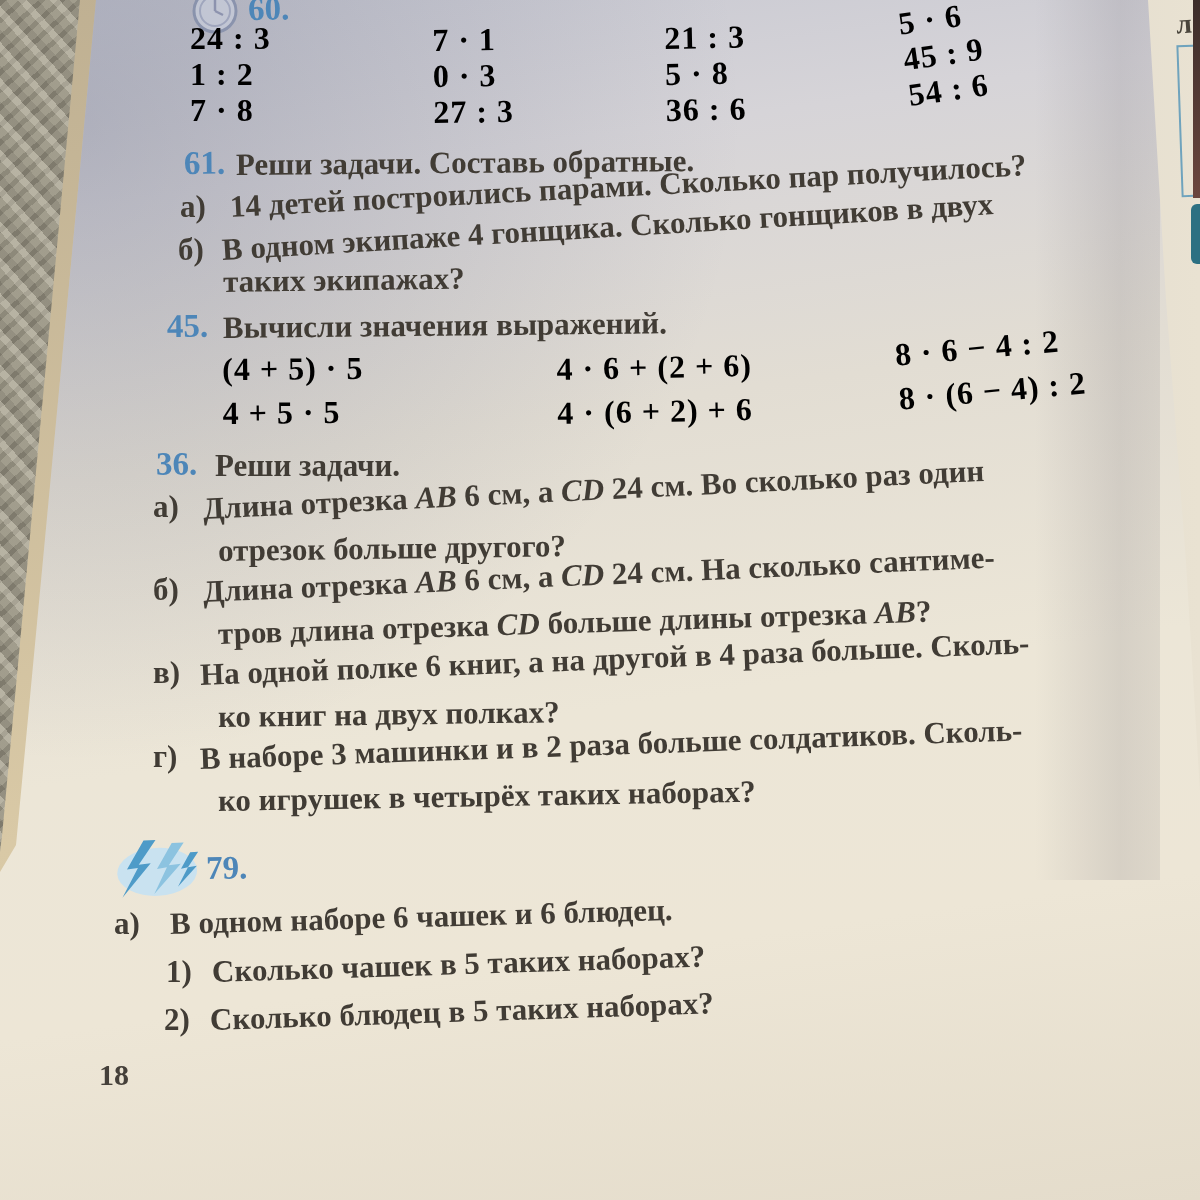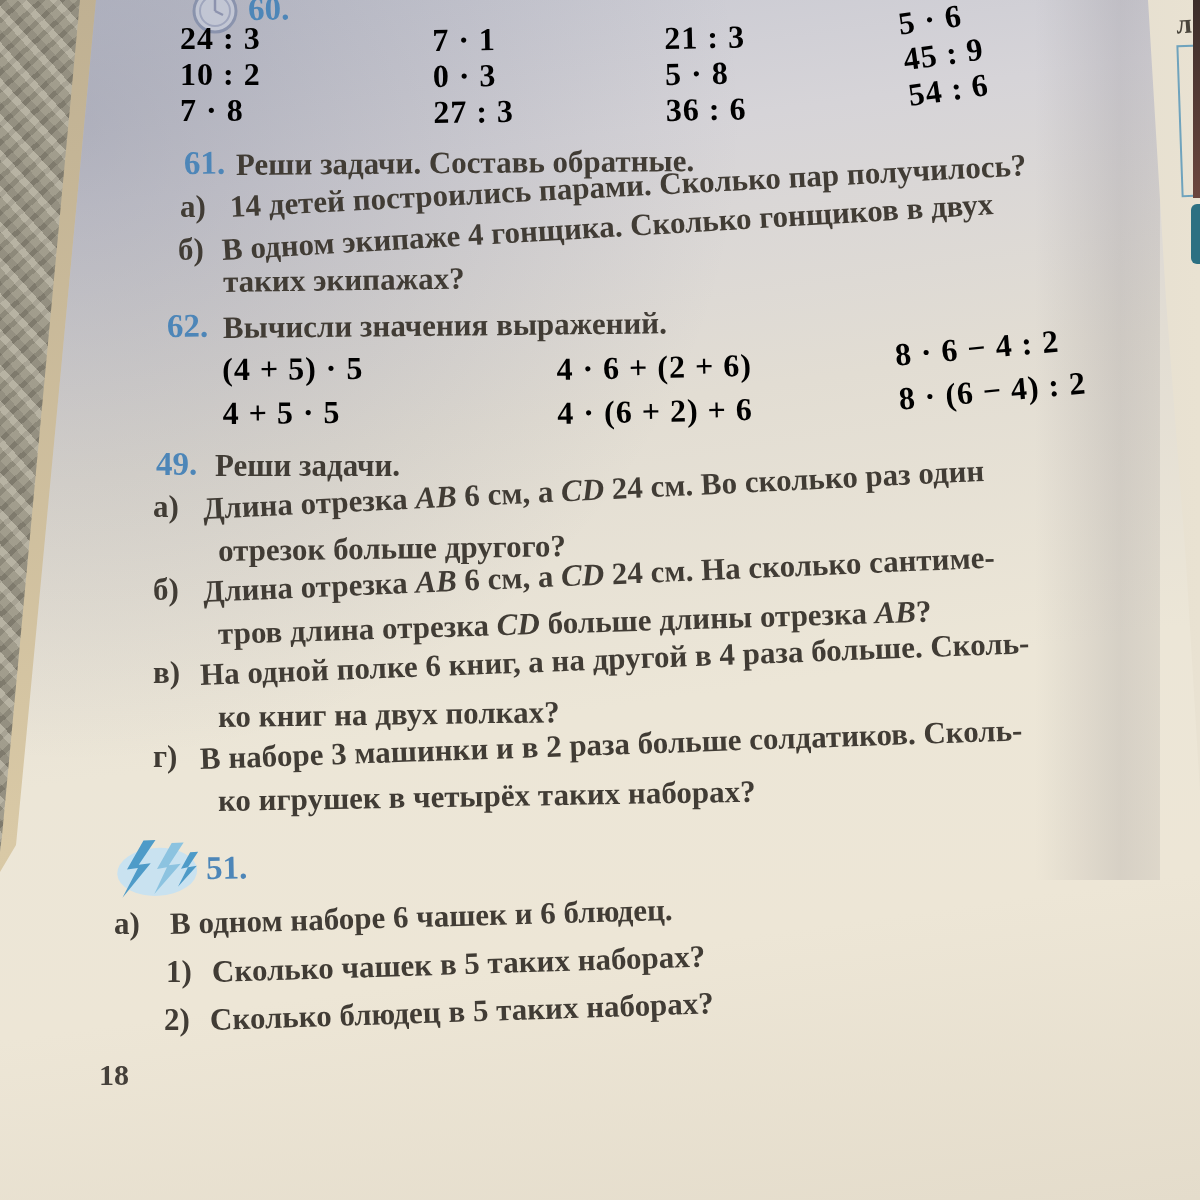--- a/index.html
+++ b/index.html
@@ -54,23 +54,23 @@
     <div class="gutter-shadow"></div>
 
     <svg class="icon" style="left:190px;top:-14px;width:50px;height:52px;opacity:.75">
       <circle cx="25" cy="25" r="21" fill="#c7cdda" stroke="#7d88a6" stroke-width="3"></circle>
       <circle cx="25" cy="25" r="15" fill="none" stroke="#9aa2bc" stroke-width="2"></circle>
       <line x1="25" y1="25" x2="25" y2="14" stroke="#8089a8" stroke-width="2.5"></line>
       <line x1="25" y1="25" x2="33" y2="29" stroke="#8089a8" stroke-width="2.5"></line>
     </svg>
     <span class="txt num" style="left:248px;top:-9px;transform:rotate(-1deg)">60.</span>
 
-    <div class="col" style="left:180px;top:20px;">
+    <div class="col" style="left:190px;top:20px;">
       <span class="txt-cell cell expr">24 : 3</span>
-      <span class="cell expr">10 : 2</span>
+      <span class="cell expr">1 : 2</span>
       <span class="cell expr">7 · 8</span>
     </div>
     <div class="col" style="left:432px;top:22px;transform:rotate(-0.8deg)">
       <span class="cell expr">7 · 1</span>
       <span class="cell expr">0 · 3</span>
       <span class="cell expr">27 : 3</span>
     </div>
     <div class="col" style="left:664px;top:20px;transform:rotate(-1.2deg)">
       <span class="cell expr">21 : 3</span>
       <span class="cell expr">5 · 8</span>
@@ -85,37 +85,37 @@
     <span class="txt num" style="left:184px;top:145px;transform:rotate(-0.5deg)">61.</span>
     <span class="txt body" style="left:236px;top:147px;transform:rotate(-0.5deg)">Реши задачи. Составь обратные.</span>
 
     <span class="txt body" style="left:180px;top:189px;">а)</span>
     <span class="txt body" style="left:230px;top:189px;transform:rotate(-3deg)">14 детей построились парами. Сколько пар получилось?</span>
 
     <span class="txt body" style="left:178px;top:232px;">б)</span>
     <span class="txt body" style="left:222px;top:232px;transform:rotate(-3.4deg)">В одном экипаже 4 гонщика. Сколько гонщиков в двух</span>
     <span class="txt body" style="left:223px;top:264px;transform:rotate(-0.8deg)">таких экипажах?</span>
 
-    <span class="txt num" style="left:167px;top:308px;transform:rotate(-0.5deg)">62.</span>
+    <span class="txt num" style="left:167px;top:308px;transform:rotate(-0.5deg)">45.</span>
     <span class="txt body" style="left:223px;top:310px;transform:rotate(-0.6deg)">Вычисли значения выражений.</span>
 
     <div class="col col2r" style="left:222px;top:347px;transform:rotate(-0.5deg)">
       <span class="cell expr">(4 + 5) · 5</span>
       <span class="cell expr">4 + 5 · 5</span>
     </div>
     <div class="col col2r" style="left:556px;top:347px;transform:rotate(-1.2deg)">
       <span class="cell expr">4 · 6 + (2 + 6)</span>
       <span class="cell expr">4 · (6 + 2) + 6</span>
     </div>
     <div class="col col2r" style="left:893px;top:333px;transform:rotate(-5deg)">
       <span class="cell expr">8 · 6 − 4 : 2</span>
       <span class="cell expr">8 · (6 − 4) : 2</span>
     </div>
 
-    <span class="txt num" style="left:156px;top:446px;">49.</span>
+    <span class="txt num" style="left:156px;top:446px;">36.</span>
     <span class="txt body" style="left:215px;top:448px;text-align:right;">Реши задачи.</span>
 
     <span class="txt body" style="left:153px;top:489px;">а)</span>
     <span class="txt body" style="left:203px;top:491px;transform:rotate(-2.8deg)"><span>Длина отрезка </span><span class="mvar">AB</span><span> 6 см, а </span><span class="mvar">CD</span><span> 24 см. Во сколько раз один</span></span>
     <span class="txt body" style="left:218px;top:533px;transform:rotate(-0.8deg)">отрезок больше другого?</span>
 
     <span class="txt body" style="left:153px;top:572px;">б)</span>
     <span class="txt body" style="left:203px;top:574px;transform:rotate(-2.5deg)"><span>Длина отрезка </span><span class="mvar">AB</span><span> 6 см, а </span><span class="mvar">CD</span><span> 24 см. На сколько сантиме-</span></span>
     <span class="txt body" style="left:218px;top:616px;transform:rotate(-1.8deg)"><span>тров длина отрезка </span><span class="mvar">CD</span><span> больше длины отрезка </span><span class="mvar">AB</span><span>?</span></span>
 
@@ -126,21 +126,21 @@
     <span class="txt body" style="left:153px;top:739px;">г)</span>
     <span class="txt body" style="left:200px;top:741px;transform:rotate(-2deg)">В наборе 3 машинки и в 2 раза больше солдатиков. Сколь-</span>
     <span class="txt body" style="left:218px;top:783px;transform:rotate(-1deg)">ко игрушек в четырёх таких наборах?</span>
 
     <svg class="icon" viewBox="0 0 88 62" style="left:110px;top:838px;width:90px;height:62px;transform:rotate(-3deg)">
       <ellipse cx="46" cy="34" rx="40" ry="24" fill="#c9e2f0"></ellipse>
       <polygon points="34,2 16,30 27,29 10,58 40,25 28,26 46,2" fill="#4e9bc8"></polygon>
       <polygon points="62,6 46,31 56,30 42,56 70,27 58,28 74,6" fill="#8cc3e0"></polygon>
       <polygon points="80,16 70,32 77,31 66,50 86,30 77,31 88,16" fill="#4e9bc8"></polygon>
     </svg>
-    <span class="txt num" style="left:206px;top:850px;transform:rotate(-1deg)">51.</span>
+    <span class="txt num" style="left:206px;top:850px;transform:rotate(-1deg)">79.</span>
 
     <span class="txt body" style="left:114px;top:906px;">а)</span>
     <span class="txt body" style="left:170px;top:906px;transform:rotate(-1.6deg)">В одном наборе 6 чашек и 6 блюдец.</span>
 
     <span class="txt body" style="left:166px;top:954px;">1)</span>
     <span class="txt body" style="left:212px;top:954px;transform:rotate(-1.8deg)">Сколько чашек в 5 таких наборах?</span>
 
     <span class="txt body" style="left:164px;top:1002px;">2)</span>
     <span class="txt body" style="left:210px;top:1002px;transform:rotate(-1.9deg)">Сколько блюдец в 5 таких наборах?</span>
 

